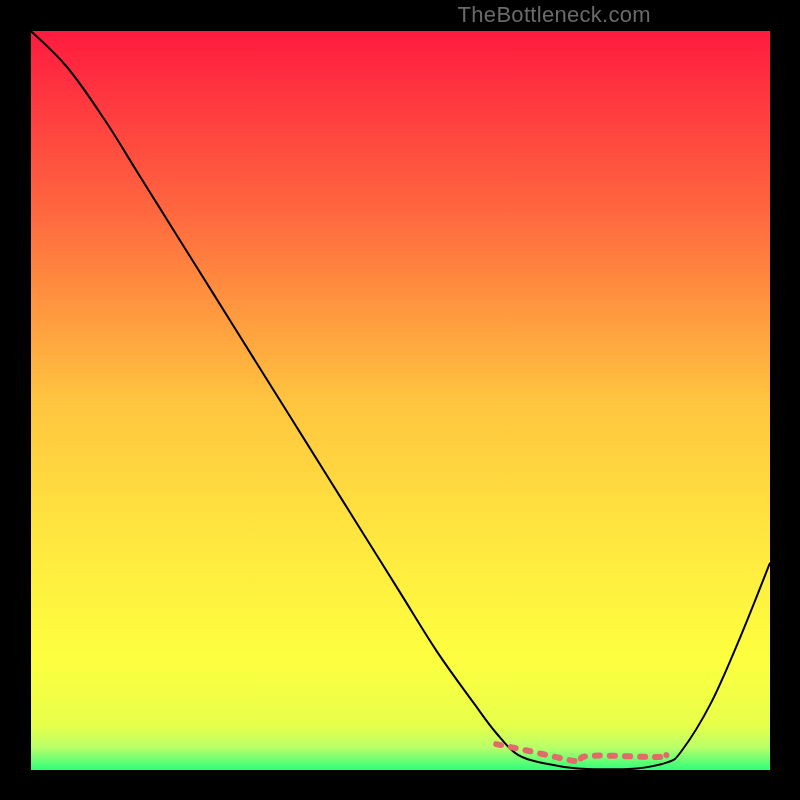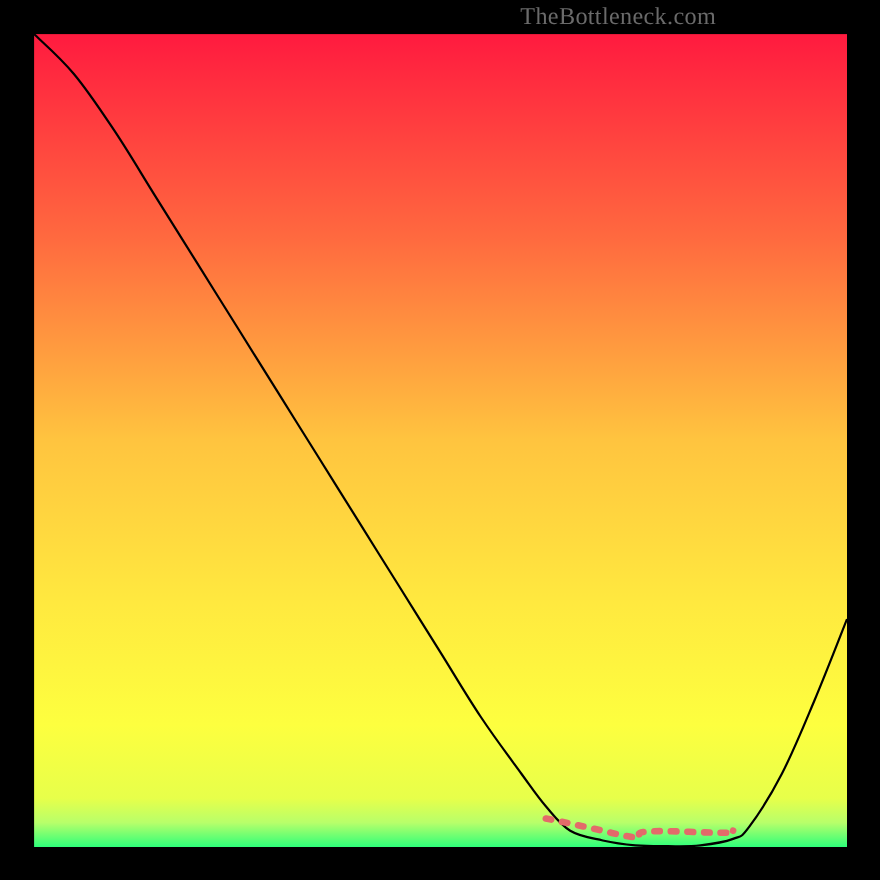--- a/index.html
+++ b/index.html
@@ -8,21 +8,20 @@
     width: 800px;
     height: 800px;
     background: #000000;
     font-family: Arial, Helvetica, sans-serif;
     overflow: hidden;
   }
   .container {
     position: relative;
     width: 663px;
     height: 800px;
-    font-family: Liberation Serif, serif;
   }
   .watermark {
     position: absolute;
     top: 2px;
     right: 12px;
     color: #6a6a6a;
     font-size: 22px;
     font-weight: 500;
     z-index: 10;
     letter-spacing: 0.3px;

